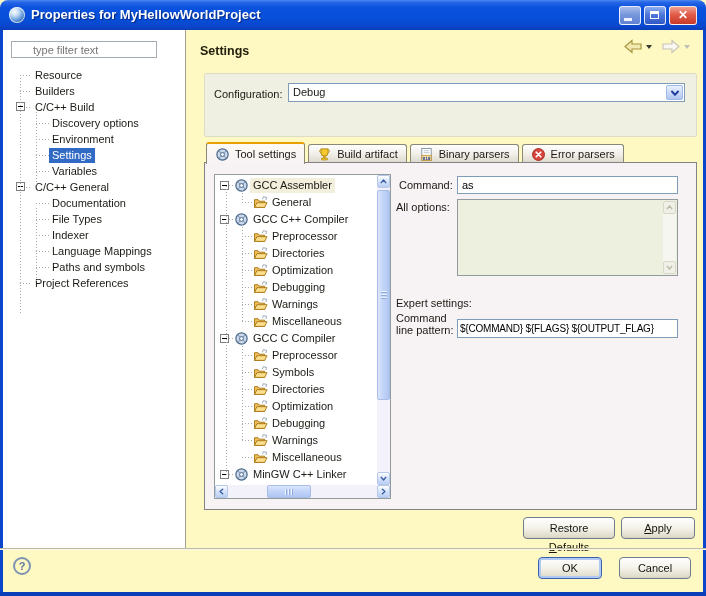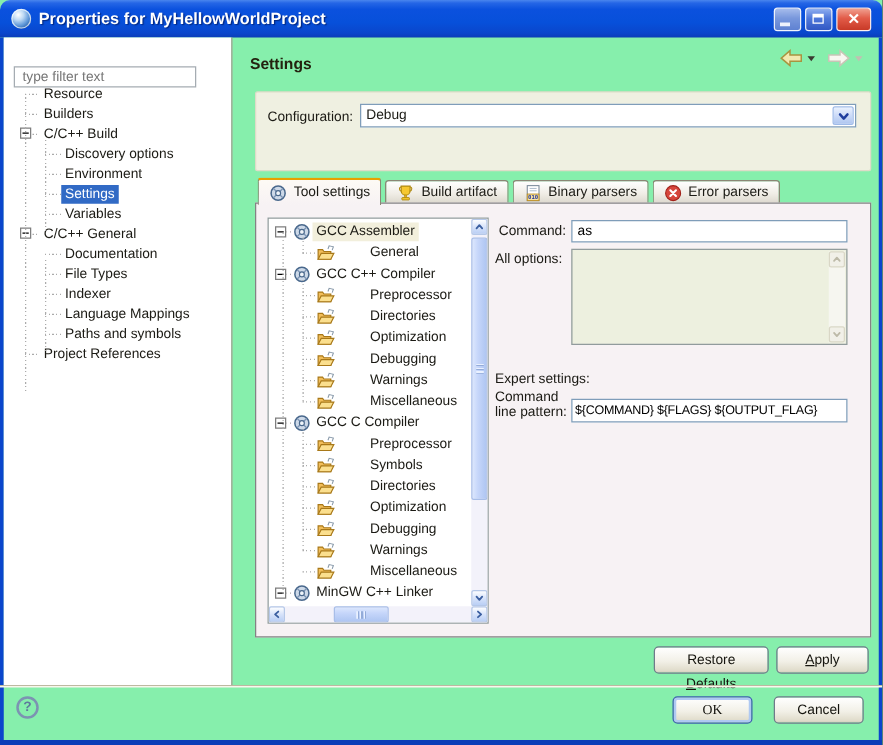--- a/index.html
+++ b/index.html
@@ -1,16 +1,16 @@
 <!DOCTYPE html>
 <html><head>
 <meta charset="utf-8">
 <style>
   html,body{margin:0;padding:0;background:#444;}
-  .screen{position:relative;width:706px;height:596px;background:#86efac;
+  .screen{position:relative;width:706px;height:596px;background:#fef9c3;
     font-family:"Liberation Sans",sans-serif;font-size:11px;color:#1B1A14;overflow:hidden;}
   
   .titlebar{position:absolute;left:0;top:0;width:706px;height:30px;border-radius:8px 8px 0 0;
     background:linear-gradient(180deg,#4A86EE 0%,#2566E6 8%,#0B51DE 25%,#0750DA 60%,#0A46CC 88%,#0B3DB8 100%);}
   .border-l{position:absolute;left:0;top:30px;width:3px;height:562px;background:#0A46CC;}
   .border-r{position:absolute;left:703px;top:30px;width:3px;height:562px;background:#0A46CC;}
   .border-b{position:absolute;left:0;top:592px;width:706px;height:4px;background:#0A3EB8;}
   .app-icon{position:absolute;left:9px;top:7px;width:16px;height:16px;border-radius:50%;
     background:radial-gradient(circle at 35% 30%,#FFFFFF 0%,#BFDAF4 28%,#5D96D8 58%,#1D4F98 85%,#123A74 100%);
     box-shadow:inset 0 0 0 1px rgba(255,255,255,.7);}
@@ -22,22 +22,22 @@
   .winbtn.max{left:644px;width:22px;background:linear-gradient(180deg,#8FAEF0 0%,#4E77DA 45%,#3158C4 100%);}
   .winbtn.close{left:669px;width:28px;background:linear-gradient(180deg,#F0A090 0%,#E25B48 45%,#C83A28 100%);}
   .winbtn.min::after{content:'';position:absolute;left:4px;bottom:3px;width:8px;height:3px;background:#EDF2FC;}
   .winbtn.max::after{content:'';position:absolute;left:5px;top:4px;width:9px;height:8px;
     border:1px solid #fff;border-top:3px solid #fff;box-sizing:border-box;}
   .winbtn.close::after{content:'\2715';position:absolute;left:0;right:0;top:1px;text-align:center;
     color:#fff;font-size:12px;font-weight:bold;}
   
   .left-panel{position:absolute;left:3px;top:30px;width:182px;height:518px;background:#FFFFFF;overflow:hidden;}
   .panel-divider{position:absolute;left:185px;top:30px;width:1px;height:518px;background:#A3A093;}
-  .filter-input{position:absolute;left:11px;top:53px;width:146px;height:17px;border:1px solid #A5ACB2;
-    box-sizing:border-box;font-family:"Liberation Sans",sans-serif;font-size:11px;padding:1px 6px;color:#444;}
+  .filter-input{position:absolute;left:11px;top:41px;width:146px;height:17px;border:1px solid #A5ACB2;
+    box-sizing:border-box;font-family:"Liberation Sans",sans-serif;font-size:11px;padding:1px 21px;color:#444;}
   .page-title{position:absolute;left:200px;top:44px;font-size:12.5px;font-weight:bold;color:#24220F;}
   .navarrow{position:absolute;top:38px;width:20px;height:17px;}
   .navarrow.back{left:623px;} .navarrow.fwd{left:661px;}
   .navcaret{position:absolute;top:45px;width:0;height:0;border-left:3px solid transparent;
     border-right:3px solid transparent;border-top:4px solid #3A3A30;}
   .navcaret.c1{left:646px;} .navcaret.c2{left:684px;border-top-color:#C2BFB2;}
   
   .tree{position:absolute;left:3px;top:67px;width:180px;}
   .trow{position:relative;height:16px;line-height:16px;white-space:nowrap;cursor:default;}
   .trow::before{content:'';position:absolute;top:8px;height:1px;
@@ -83,21 +83,21 @@
   .grow::before{content:'';position:absolute;top:8px;height:1px;
     background-image:repeating-linear-gradient(90deg,#ABABAB 0 1px,transparent 1px 3px);}
   .grow.lvl0::before{left:14px;width:5px;}
   .grow.lvl1::before{left:27px;width:11px;}
   .grow .expander{left:5px;top:4px;}
   .gicon{position:absolute;top:1px;width:15px;height:15px;}
   .grow.lvl0 .gicon{left:19px;}
   .grow.lvl1 .gicon{left:38px;}
   .glabel{display:inline-block;padding:1px 3px;line-height:13px;margin-top:1px;}
   .grow.lvl0 .glabel{margin-left:35px;}
-  .grow.lvl1 .glabel{margin-left:78px;}
+  .grow.lvl1 .glabel{margin-left:54px;}
   .glabel.sel{background:#F2EFDC;}
   
   .vscroll{position:absolute;left:162px;top:0;width:13px;height:310px;background:#F3F2FA;}
   .hscroll{position:absolute;left:0;top:310px;width:175px;height:13px;background:#F3F2FA;}
   .sbtn{position:absolute;width:13px;height:13px;border-radius:2px;box-sizing:border-box;
     background:linear-gradient(180deg,#FDFEFF 0%,#D7E3FA 50%,#BACFF5 100%);
     border:1px solid #B5C8E8;display:flex;align-items:center;justify-content:center;}
   .vscroll .up{top:0;} .vscroll .down{bottom:0;}
   .hscroll .left{left:0;} .hscroll .right{right:0;}
   .sthumb-v{position:absolute;left:0;top:15px;width:13px;height:210px;border-radius:2px;box-sizing:border-box;
@@ -391,15 +391,15 @@
   </div>
   <div class="flabel" style="left:396px;top:297px;">Expert settings:</div>
   <div class="pattern-label">Command line pattern:</div>
   <input class="pattern-input" value="${COMMAND} ${FLAGS} ${OUTPUT_FLAG}" style="">
 
   <button class="btn" style="left:523px;top:517px;width:92px;"><span>Restore </span><u>D</u><span>efaults</span></button>
   <button class="btn" style="left:621px;top:517px;width:74px;"><span></span><u>A</u><span>pply</span></button>
 
   <div class="sep"></div>
   <div class="help-btn">?</div>
-  <button class="btn default" style="left:538px;top:557px;width:64px;font-family:Liberation Serif, serif;">OK</button>
+  <button class="btn default" style="left:538px;top:557px;width:64px;">OK</button>
   <button class="btn" style="left:619px;top:557px;width:72px;">Cancel</button>
 </div>
 
 </body></html>

